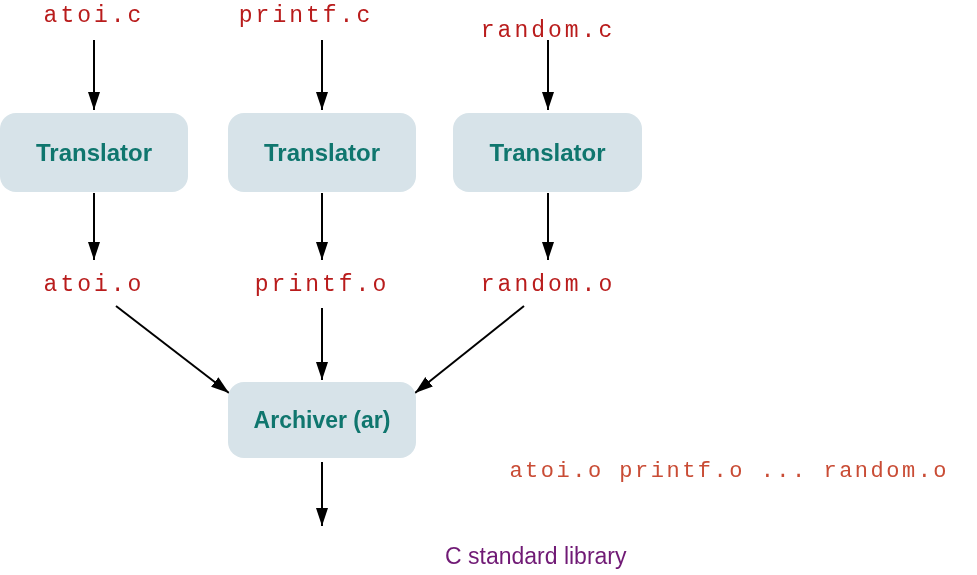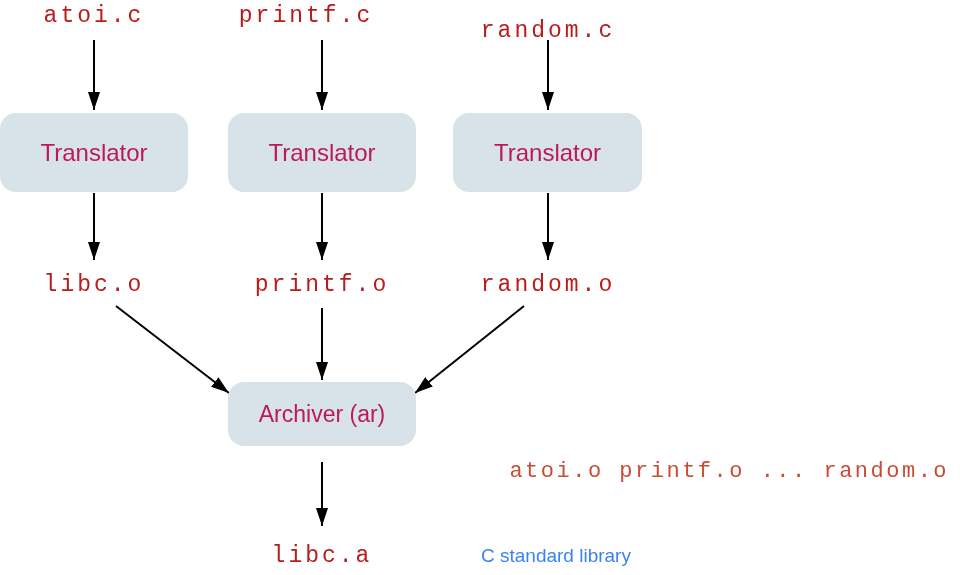--- a/index.html
+++ b/index.html
@@ -25,44 +25,44 @@
   }
   .box{
     position:absolute;
     height:79px;
     background:#d7e3e9;
     border-radius:16px;
     display:flex;
     align-items:center;
     justify-content:center;
     font-size:24px;
-    color:#be185d;
+    color:#0f766e;
+    font-weight:bold;
   }
   .arrows{
     position:absolute;
     left:0;top:0;width:977px;height:575px;
     pointer-events:none;
   }
   .cmd{
     position:absolute;
     left:478px;top:397px;
     font-family:"Liberation Mono","DejaVu Sans Mono",monospace;
     font-size:22px;
     letter-spacing:2.5px;
     line-height:30px;
     color:#c94c35;
     white-space:pre;
   }
   .caption{
     position:absolute;
     left:445px;top:542px;
-    font-size:19px;
-    color:#3b82f6;
+    font-size:23px;
+    color:#701a75;
     line-height:28px;
-    margin-left:36px;
   }
 </style>
 </head>
 <body>
 
 <div class="canvas">
 
   <svg class="arrows" width="977" height="575" viewBox="0 0 977 575">
     <defs>
       <marker id="ah" markerWidth="10" markerHeight="8" refX="9" refY="3" orient="auto" markerUnits="strokeWidth">
@@ -88,29 +88,28 @@
   <div class="box" style="left:0px;width:188px;top:113px;">
     <span>Translator</span>
   </div>
   <div class="box" style="left:228px;width:188px;top:113px;">
     <span>Translator</span>
   </div>
   <div class="box" style="left:453px;width:189px;top:113px;">
     <span>Translator</span>
   </div>
 
-  <div class="mono file-label" style="left:94px;top:270px;">libc.o</div>
+  <div class="mono file-label" style="left:94px;top:270px;">atoi.o</div>
   <div class="mono file-label" style="left:548px;top:270px;">random.o</div>
   <div class="mono file-label" style="left:322px;top:270px;">printf.o</div>
 
-  <div class="box" style="left:228px;width:188px;top:382px;height:64px;">
+  <div class="box" style="left:228px;width:188px;top:382px;height:76px;">
     <span style="font-size:23px;">Archiver (ar)</span>
   </div>
 
   <div class="cmd">
     <div>  atoi.o printf.o ... random.o</div>
   </div>
 
-  <div class="mono file-label" style="left:322px;top:541px;">libc.a</div>
 
   <div class="caption">C standard library</div>
 
 </div>
 
 </body></html>

